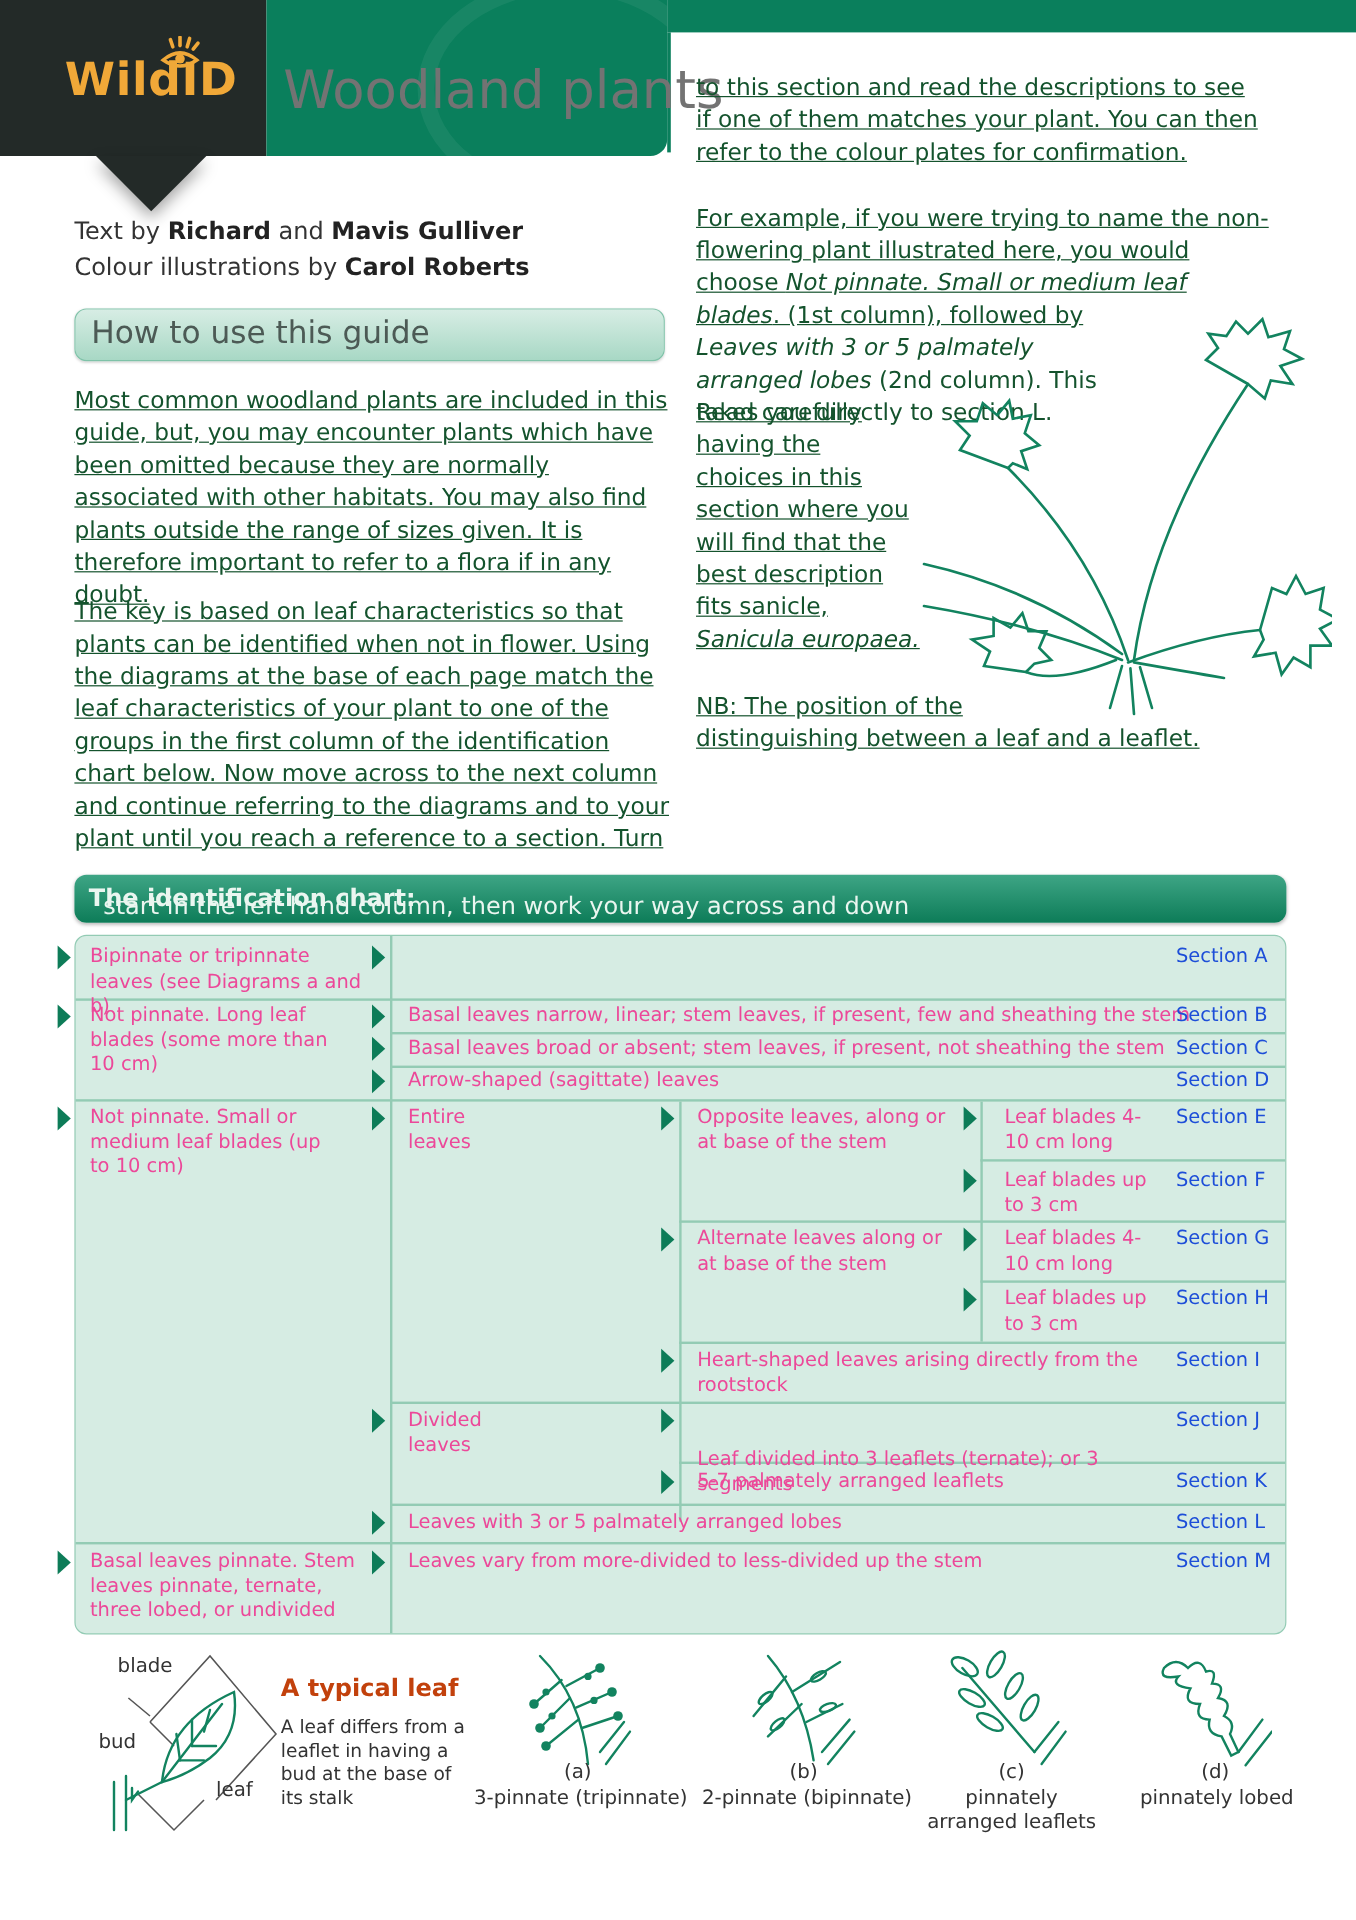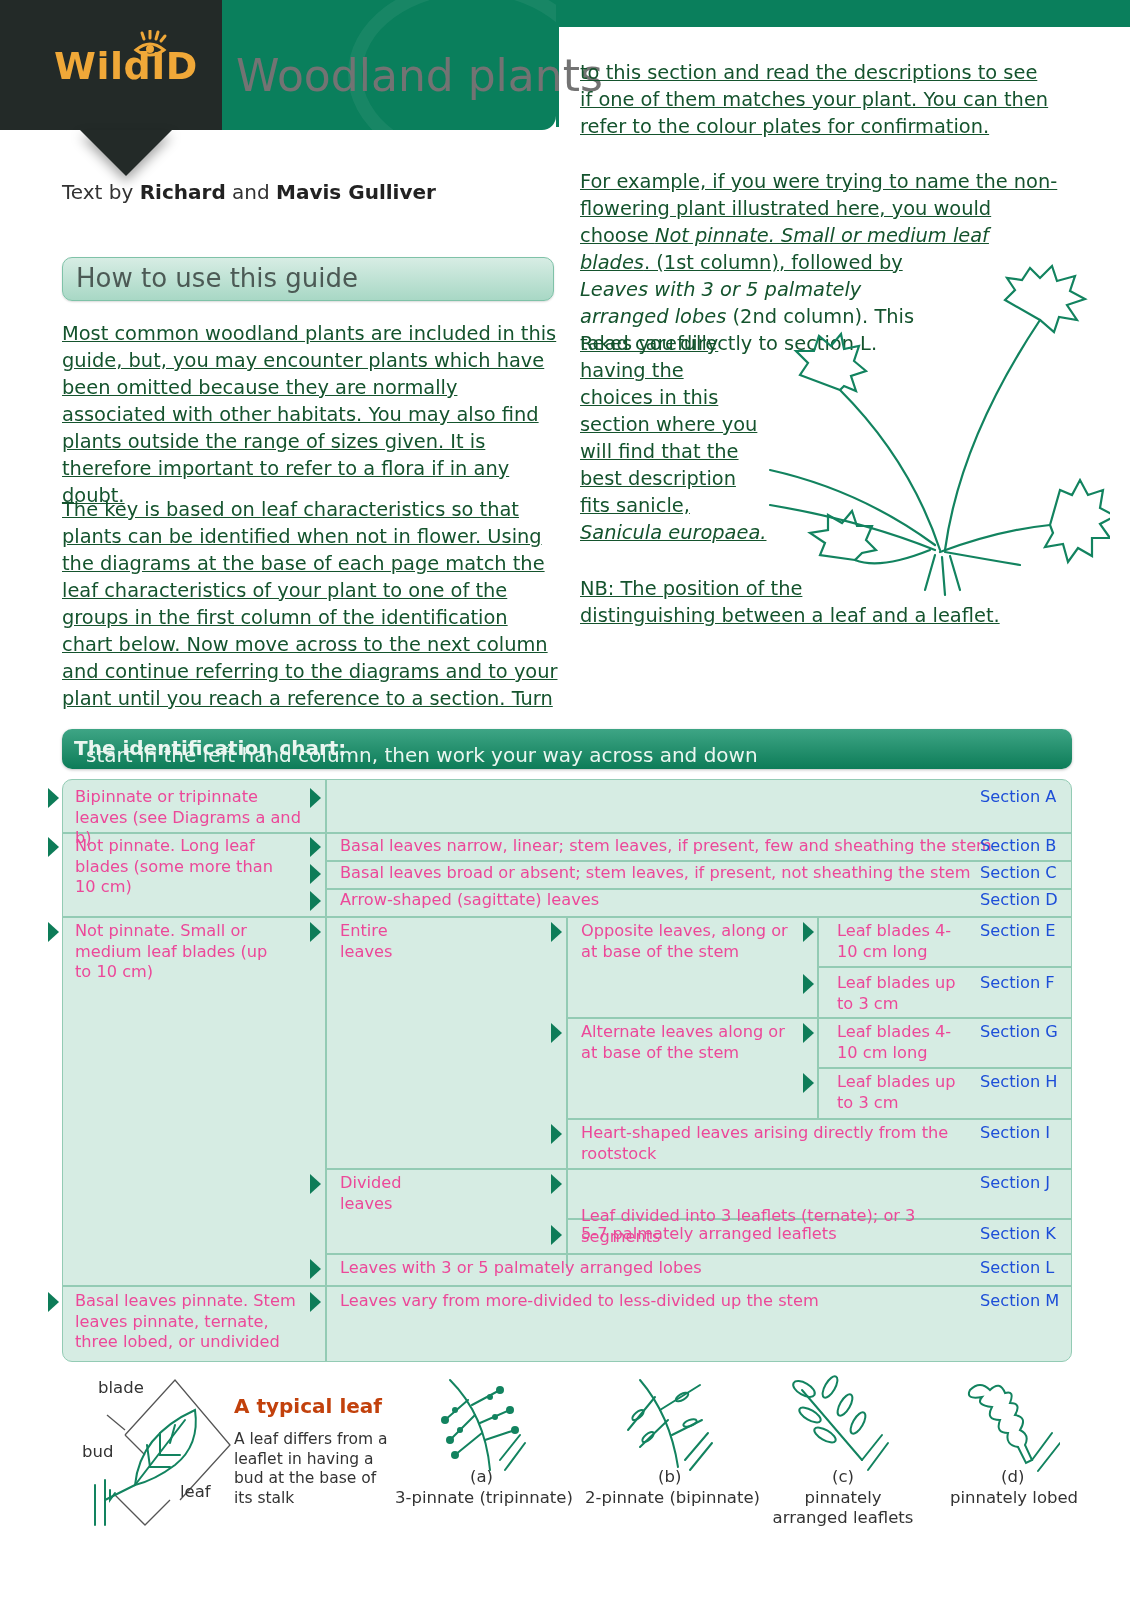--- a/index.html
+++ b/index.html
@@ -77,20 +77,21 @@
   <circle cx="20" cy="19" r="4" fill="#f0a838"></circle>
 </svg>
 <div class="abs logo-text">WildID</div>
 <div class="abs title-band">
     <div class="deco"></div>
   </div>
 <div class="abs title-text">Woodland plants</div>
 
 <div class="abs credits">
   <div><span>Text by </span><b>Richard</b><span> and </span><b>Mavis Gulliver</b></div>
+  <div><span>Colour illustrations by </span><b>Carol Roberts</b></div>
 </div>
 
 <div class="abs howto">
     <span>How to use this guide</span>
   </div>
 
 <div class="abs p col1a">Most common woodland plants are included in this guide, but, you may encounter plants which have been omitted because they are normally associated with other habitats. You may also find plants outside the range of sizes given. It is therefore important to refer to a flora if in any doubt.</div>
 <div class="abs p col1b">The key is based on leaf characteristics so that plants can be identified when not in flower. Using the diagrams at the base of each page match the leaf characteristics of your plant to one of the groups in the first column of the identification chart below. Now move across to the next column and continue referring to the diagrams and to your plant until you reach a reference to a section. Turn</div>
 <div class="abs p col2a" style="width:470px">to this section and read the descriptions to see if one of them matches your plant. You can then refer to the colour plates for confirmation.</div>
 

